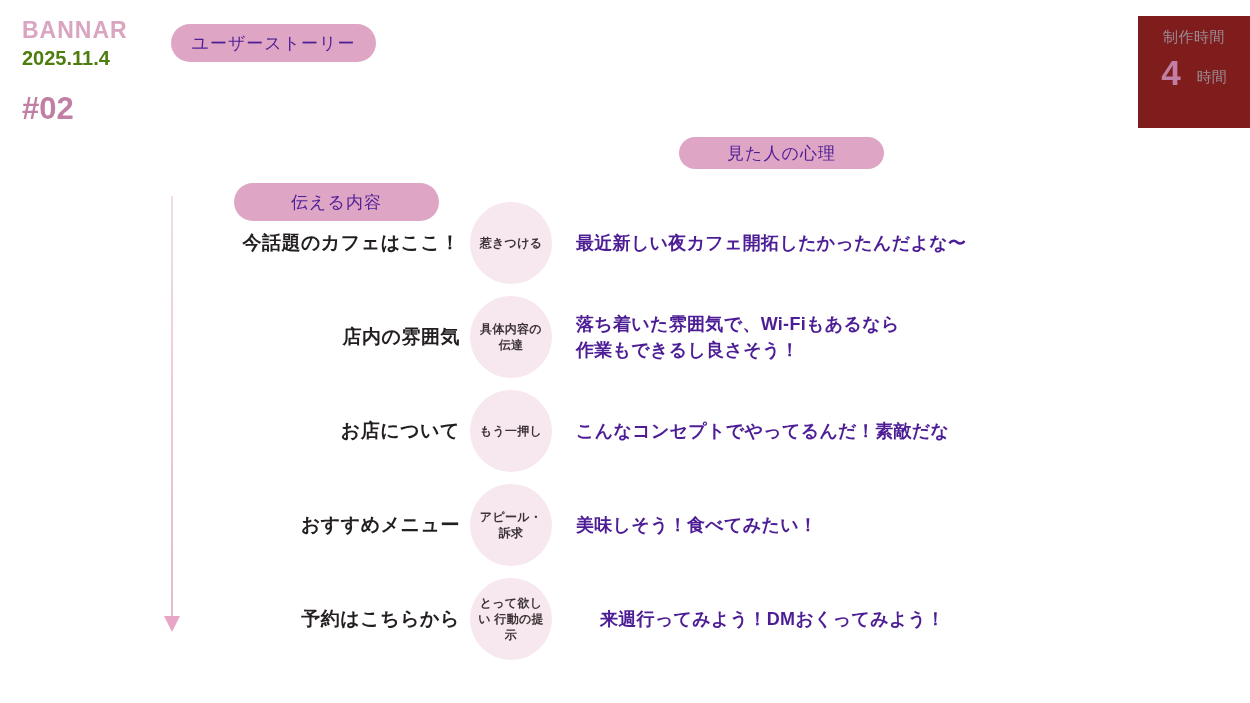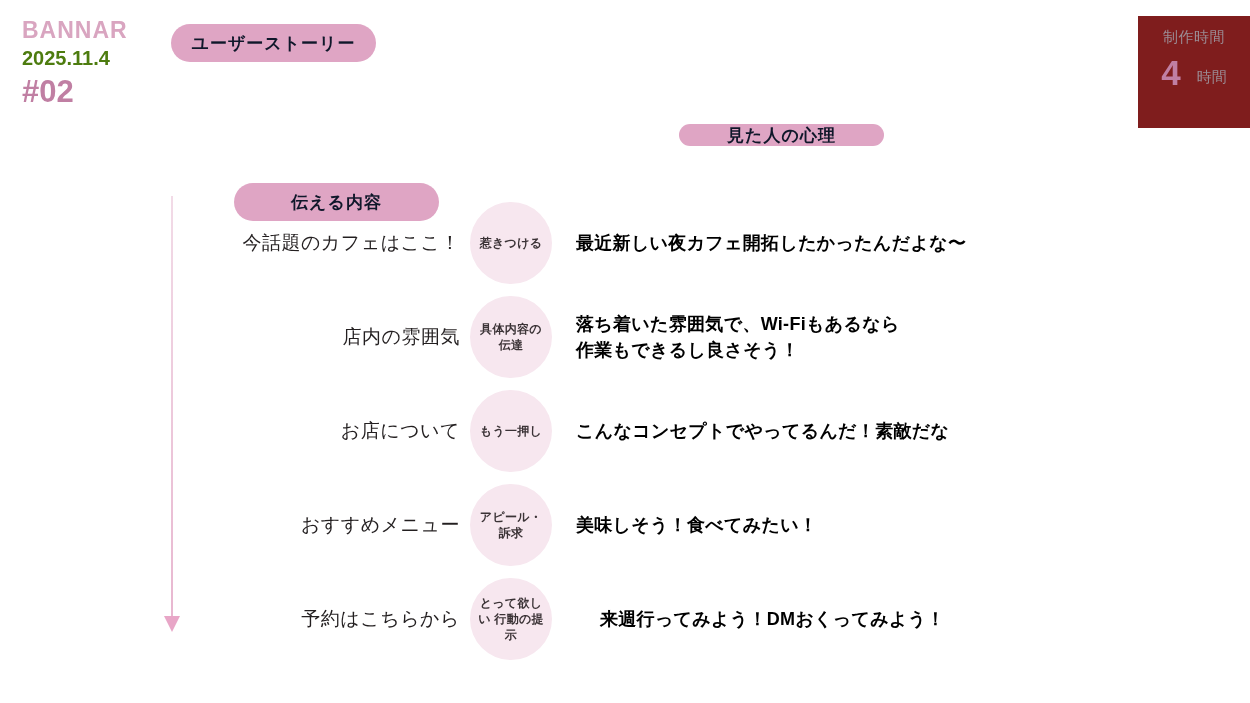--- a/index.html
+++ b/index.html
@@ -34,31 +34,31 @@
   .meta-date {
     font-size: 20px;
     font-weight: bold;
     color: #4d7c0f;
     margin-top: 4px;
   }
   .meta-num {
     font-size: 31px;
     font-weight: bold;
     color: #c07fa3;
-    margin-top: 6px;
+    margin-top: 23px;
   }
 
   
   .pill {
     display: inline-flex;
     align-items: center;
     justify-content: center;
     background: #dfa5c4;
-    color: #0f172a;
-    font-weight: bold;
+    color: #4c1d95;
+    font-weight: normal;
     border-radius: 999px;
     letter-spacing: 1px;
     box-sizing: border-box;
   }
   .pill-main {
     position: absolute;
     left: 171px;
     top: 24px;
     width: 205px;
     height: 38px;
@@ -69,23 +69,23 @@
     left: 234px;
     top: 137px;
     width: 205px;
     height: 38px;
     font-size: 17px;
     margin-top: 46px;
   }
   .pill-right {
     position: absolute;
     left: 679px;
-    top: 124px;
+    top: 137px;
     width: 205px;
-    height: 22px;
+    height: 32px;
     font-size: 17px;
   }
 
   
   .timecard {
     position: absolute;
     right: 0;
     top: 16px;
     width: 112px;
     height: 112px;
@@ -152,21 +152,21 @@
     height: 94px;
     display: flex;
     align-items: center;
   }
   .col-left {
     width: 470px;
     text-align: right;
     padding-right: 10px;
     box-sizing: border-box;
     font-size: 19px;
-    font-weight: normal;
+    font-weight: bold;
     letter-spacing: 0.5px;
     color: #231f20;
   }
   .col-mid {
     width: 82px;
     display: flex;
     align-items: flex-end;
     justify-content: center;
   }
   .blob {
@@ -186,21 +186,21 @@
     box-sizing: border-box;
     padding: 0 4px;
   }
   .col-right {
     flex: 1;
     padding-left: 24px;
     font-size: 18px;
     font-weight: bold;
     line-height: 1.45;
     letter-spacing: 0.3px;
-    color: #000000;
+    color: #4c1d95;
     white-space: pre-line;
   }
   .row-5 .col-right { padding-left: 48px; }
 </style>
 </head>
 <body>
 
 <div class="meta">
   <div class="meta-title">BANNAR</div>
   <div class="meta-date">2025.11.4</div>

